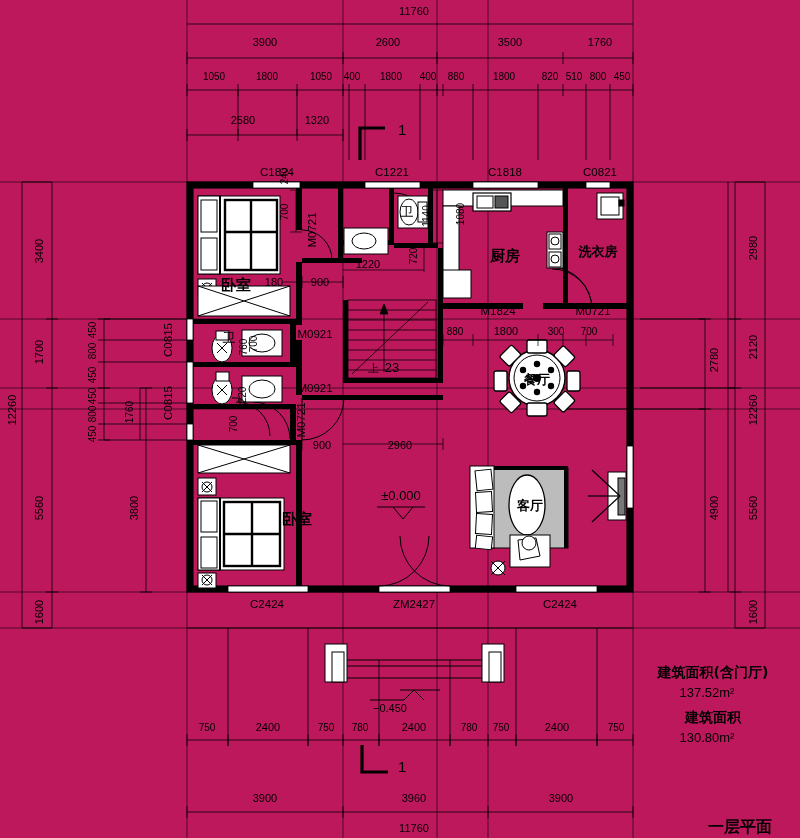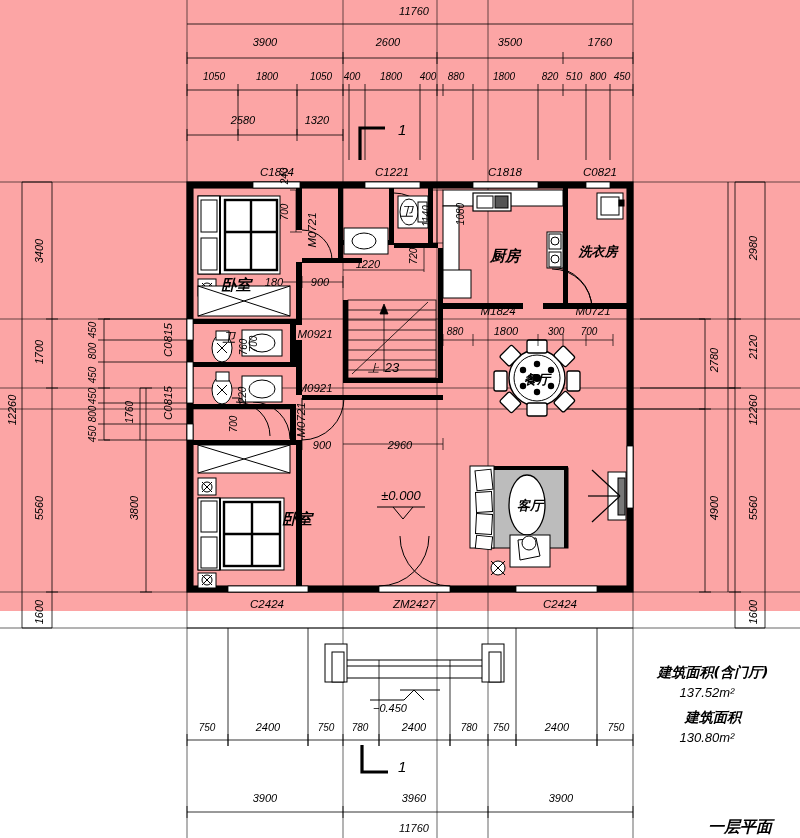--- a/index.html
+++ b/index.html
@@ -1,18 +1,18 @@
 <!DOCTYPE html>
 <html><head>
 <meta charset="utf-8">
 <style>
   html,body{margin:0;padding:0;background:#ffffff;}
   body{width:800px;height:838px;overflow:hidden;
        font-family:"Liberation Sans","DejaVu Sans",sans-serif;color:#000;}
-  #stage{position:relative;width:800px;height:611px;background:#fca5a5;font-style:italic;}
+  #stage{position:relative;width:800px;height:838px;background:#be185d;}
   svg#plan{position:absolute;left:0;top:0;width:800px;height:838px;}
   .dimtxt{font-size:11px;fill:#000;font-family:"Liberation Sans",sans-serif;}
   .dimtxt.sm{font-size:10px;}
   .roomtxt{font-size:15px;fill:#000;font-family:"DejaVu Sans",sans-serif;font-weight:bold;}
   .lbl{font-size:11.5px;fill:#000;font-family:"Liberation Sans",sans-serif;}
   .areatxt{font-size:14px;fill:#000;font-family:"DejaVu Sans",sans-serif;font-weight:bold;}
   .areanum{font-size:13px;fill:#000;font-family:"Liberation Sans",sans-serif;}
   .titletxt{font-size:16px;fill:#000;font-family:"DejaVu Sans",sans-serif;font-weight:bold;}
   .secnum{font-size:15px;fill:#000;font-family:"Liberation Sans",sans-serif;}
 </style>

